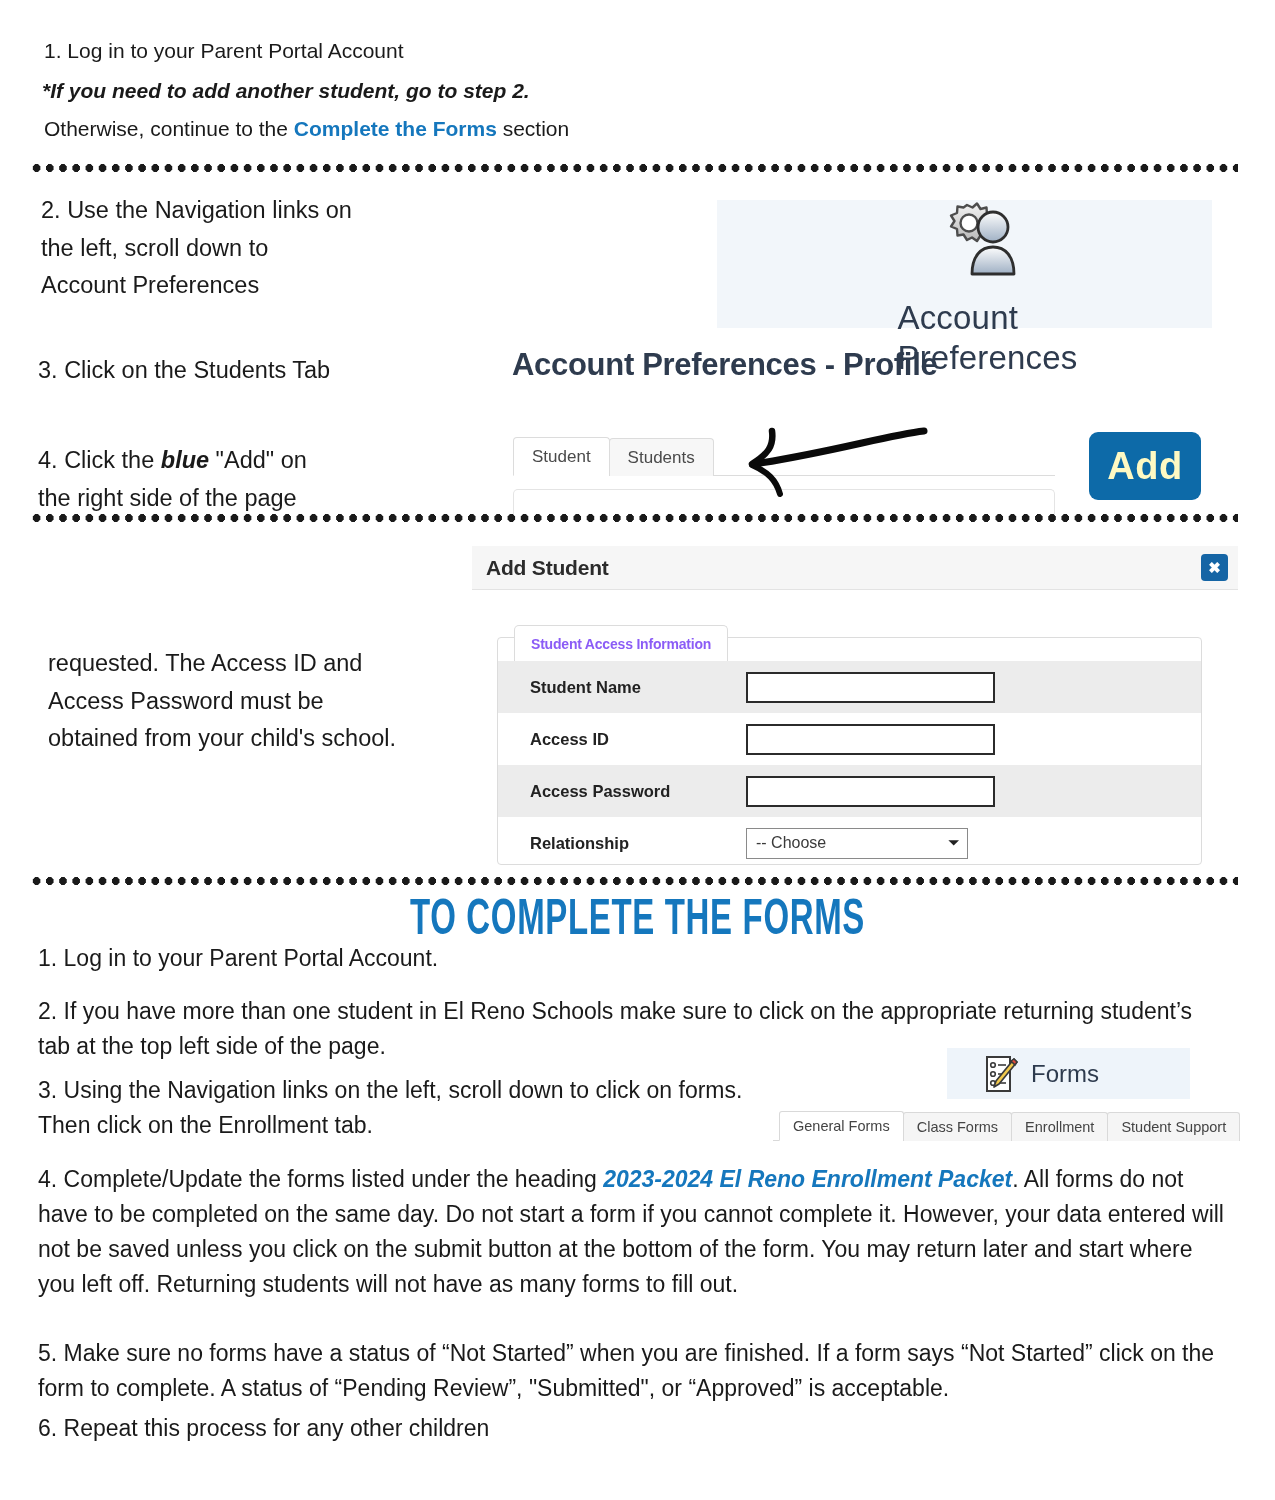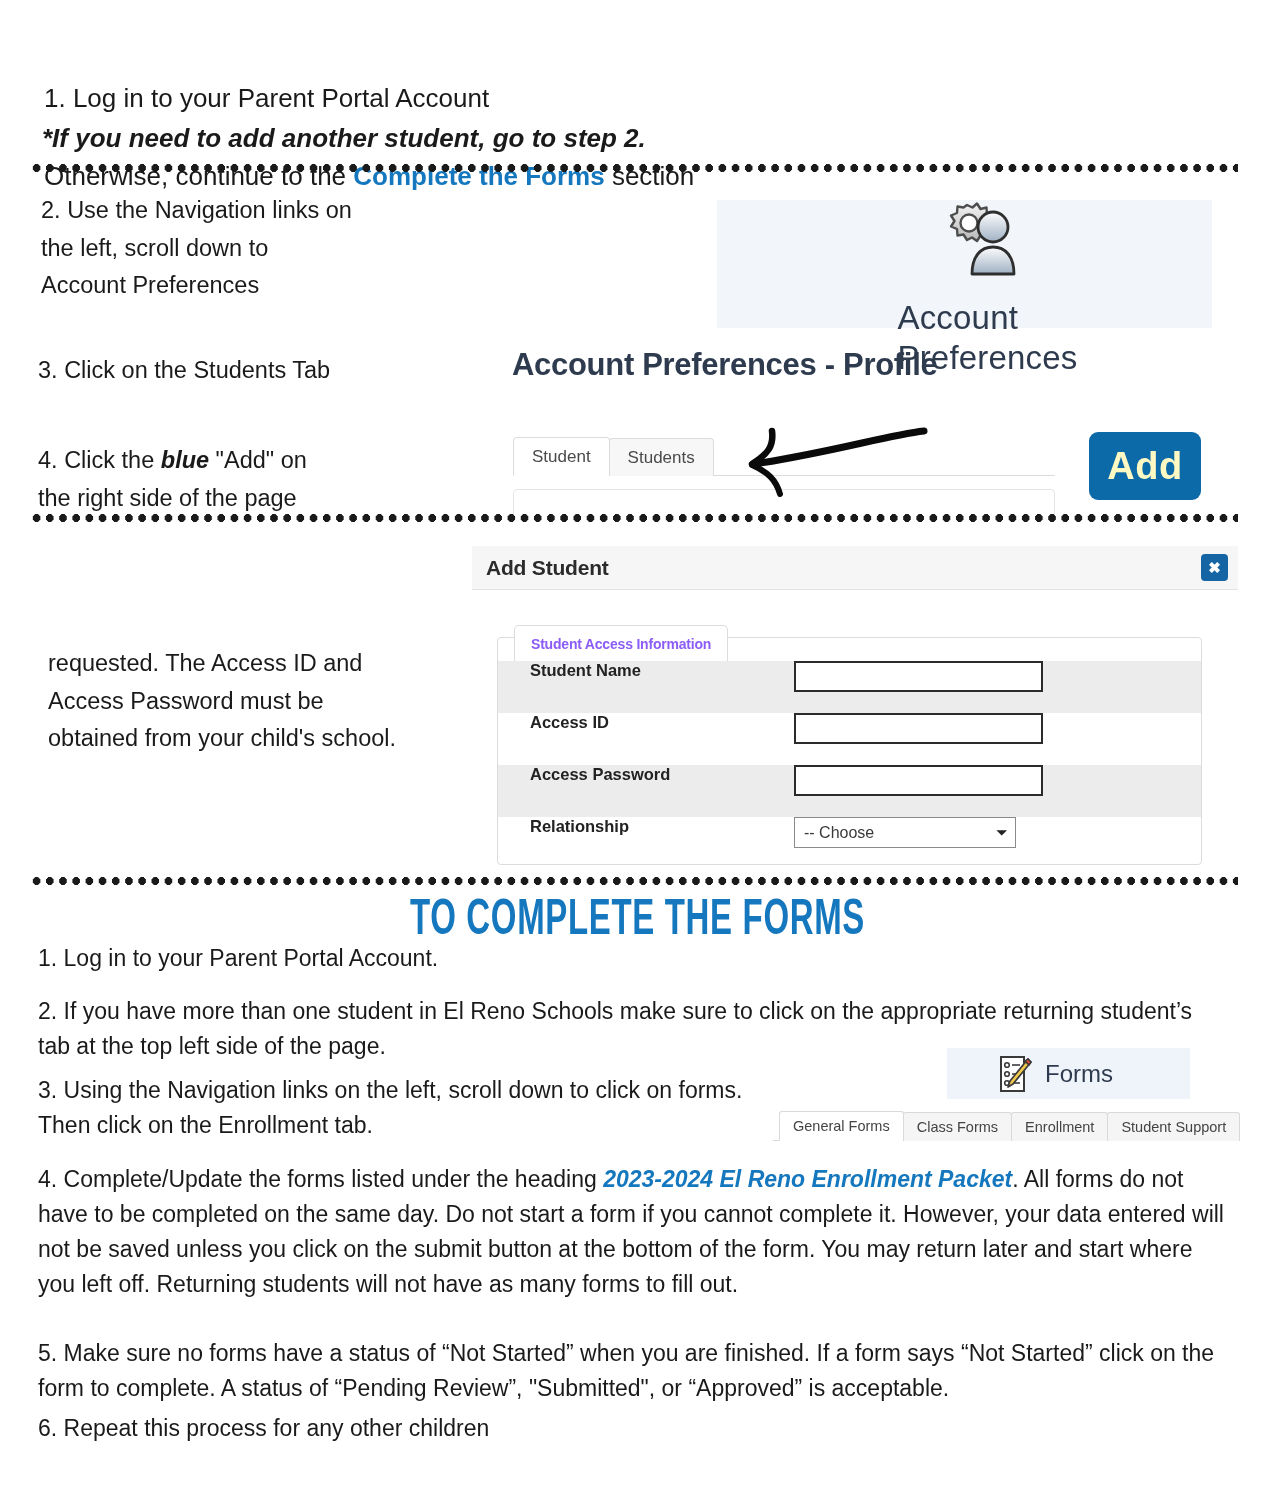--- a/index.html
+++ b/index.html
@@ -21,25 +21,24 @@
   .dot-divider {
     height: 8px;
     background-image: radial-gradient(circle closest-side, #1a1a1a 96%, transparent 100%);
     background-size: 13.2px 8px;
     background-repeat: repeat-x;
     background-position: left center;
   }
 
   
   .step-line {
-    font-size: 26px;
+    font-size: 21px;
     line-height: 38px;
     color: #1a1a1a;
     white-space: nowrap;
-    margin-top: 47px;
   }
   .step-line.bolditalic {
     font-weight: bold;
     font-style: italic;
   }
   .blue-link {
     color: #1577bd;
     font-weight: bold;
   }
 
@@ -173,23 +172,23 @@
     font-size: 14px;
     font-weight: bold;
     color: #8b5cf6;
     padding: 7px 16px 8px 16px;
     display: inline-block;
     line-height: 22px;
     letter-spacing: -0.2px;
   }
   .frow {
     display: flex;
+    align-items: center;
     height: 52px;
     box-sizing: border-box;
-    gap: 48px;
   }
   .frow.shaded { background: #ececec; }
   .flabel {
     font-size: 16.5px;
     font-weight: bold;
     color: #222222;
     width: 248px;
     padding-left: 32px;
     box-sizing: border-box;
   }
@@ -239,21 +238,21 @@
     font-weight: bold;
     font-style: italic;
   }
 
   
   .forms-card {
     background: #eef4fa;
     display: flex;
     align-items: center;
     gap: 12px;
-    padding-left: 52px;
+    padding-left: 38px;
     box-sizing: border-box;
   }
   .forms-card-label {
     font-size: 24px;
     color: #2e3b4e;
   }
 
   
   .ftabs {
     display: flex;

